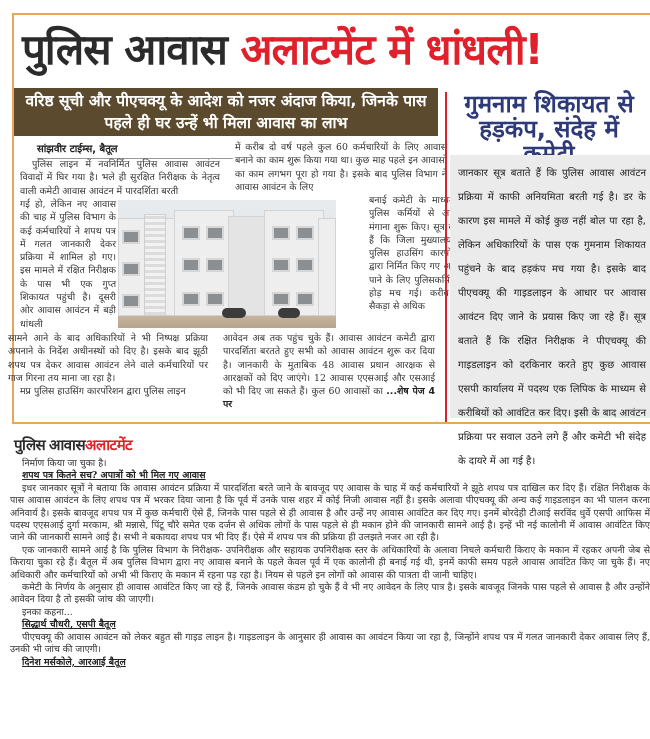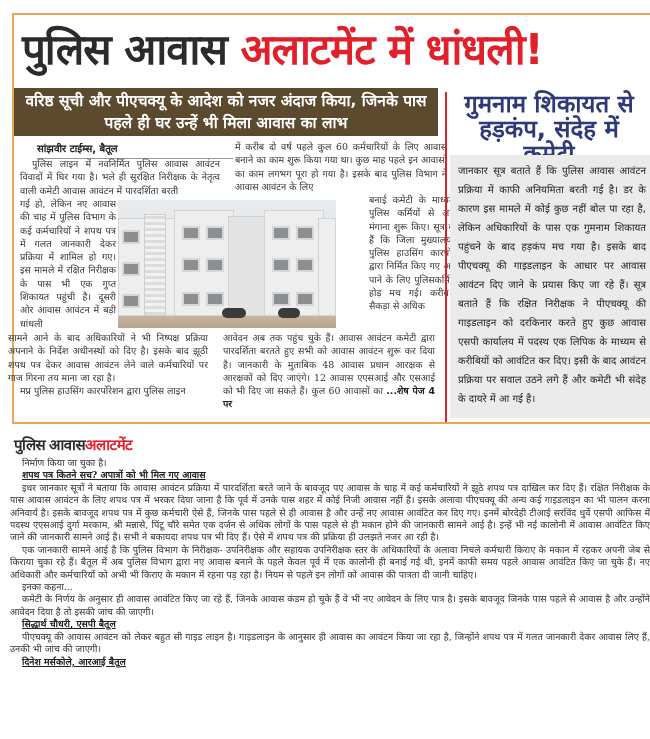--- a/index.html
+++ b/index.html
@@ -53,21 +53,21 @@
 
   .sidebar-rule { position: absolute; left: 445px; top: 92px; width: 2px; height: 330px; background: #d8222c; }
   .side-title {
     position: absolute; left: 450px; top: 92px; width: 198px;
     font-family: "DejaVu Sans", sans-serif; font-weight: bold; font-size: 24px; line-height: 25px;
     color: #2e3a78; text-align: center;
   }
   .side-box {
     position: absolute; left: 450px; top: 155px; width: 200px; height: 263px;
     background: #ebebeb; padding: 6px 4px 4px 8px;
-    font-family: "DejaVu Sans", sans-serif; font-size: 10px; line-height: 19px; color: #222;
+    font-family: "DejaVu Sans", sans-serif; font-size: 10px; line-height: 24px; color: #222;
     text-align: justify;
   }
 
   .section2-title {
     position: absolute; left: 14px; top: 434px;
     font-family: Liberation Sans, sans-serif; font-weight: bold; font-size: 15px; letter-spacing: -0.5px;
   }
   .section2-title .dark { color: #2b2b2b; }
   .section2-title .red { color: #e0202a; }
 
@@ -139,18 +139,18 @@
 
 <div class="section2-title">
   <span class="dark">पुलिस आवास</span><span class="red">अलाटमेंट</span>
 </div>
 
 <div class="body2">
   <p class="ind">निर्माण किया जा चुका है।</p>
   <p class="sub">शपथ पत्र कितने सच? अपात्रों को भी मिल गए आवास</p>
   <p class="ind">इधर जानकार सूत्रों ने बताया कि आवास आवंटन प्रक्रिया में पारदर्शिता बरते जाने के बावजूद पए आवास के चाह में कई कर्मचारियों ने झूठे शपथ पत्र दाखिल कर दिए हैं। रक्षित निरीक्षक के पास आवास आवंटन के लिए शपथ पत्र में भरकर दिया जाना है कि पूर्व में उनके पास शहर में कोई निजी आवास नहीं है। इसके अलावा पीएचक्यू की अन्य कई गाइडलाइन का भी पालन करना अनिवार्य है। इसके बावजूद शपथ पत्र में कुछ कर्मचारी ऐसे हैं, जिनके पास पहले से ही आवास है और उन्हें नए आवास आवंटित कर दिए गए। इनमें बोरदेही टीआई सरविंद धुर्वे एसपी आफिस में पदस्थ एएसआई दुर्गा मरकाम, श्री मन्नासे, पिंटू चौरे समेत एक दर्जन से अधिक लोगों के पास पहले से ही मकान होने की जानकारी सामने आई है। इन्हें भी नई कालोनी में आवास आवंटित किए जाने की जानकारी सामने आई है। सभी ने बकायदा शपथ पत्र भी दिए हैं। ऐसे में शपथ पत्र की प्रक्रिया ही उलझते नजर आ रही है।</p>
   <p class="ind">एक जानकारी सामने आई है कि पुलिस विभाग के निरीक्षक- उपनिरीक्षक और सहायक उपनिरीक्षक स्तर के अधिकारियों के अलावा निचले कर्मचारी किराए के मकान में रहकर अपनी जेब से किराया चुका रहे हैं। बैतूल में अब पुलिस विभाग द्वारा नए आवास बनाने के पहले केवल पूर्व में एक कालोनी ही बनाई गई थी, इनमें काफी समय पहले आवास आवंटित किए जा चुके हैं। नए अधिकारी और कर्मचारियों को अभी भी किराए के मकान में रहना पड़ रहा है। नियम से पहले इन लोगों को आवास की पात्रता दी जानी चाहिए।</p>
+  <p class="ind">कमेटी के निर्णय के अनुसार ही आवास आवंटित किए जा रहे हैं, जिनके आवास कंडम हो चुके हैं वे भी नए आवेदन के लिए पात्र है। इसके बावजूद जिनके पास पहले से आवास है और उन्होंने आवेदन दिया है तो इसकी जांच की जाएगी।</p>
   <p class="ind">इनका कहना...</p>
-  <p class="ind">कमेटी के निर्णय के अनुसार ही आवास आवंटित किए जा रहे हैं, जिनके आवास कंडम हो चुके हैं वे भी नए आवेदन के लिए पात्र है। इसके बावजूद जिनके पास पहले से आवास है और उन्होंने आवेदन दिया है तो इसकी जांच की जाएगी।</p>
   <p class="sub">सिद्धार्थ चौधरी, एसपी बैतूल</p>
   <p class="ind">पीएचक्यू की आवास आवंटन को लेकर बहुत सी गाइड लाइन है। गाइडलाइन के आनुसार ही आवास का आवंटन किया जा रहा है, जिन्होंने शपथ पत्र में गलत जानकारी देकर आवास लिए हैं, उनकी भी जांच की जाएगी।</p>
   <p class="sub">दिनेश मर्सकोले, आरआई बैतूल</p>
 </div>
 
 </body></html>

